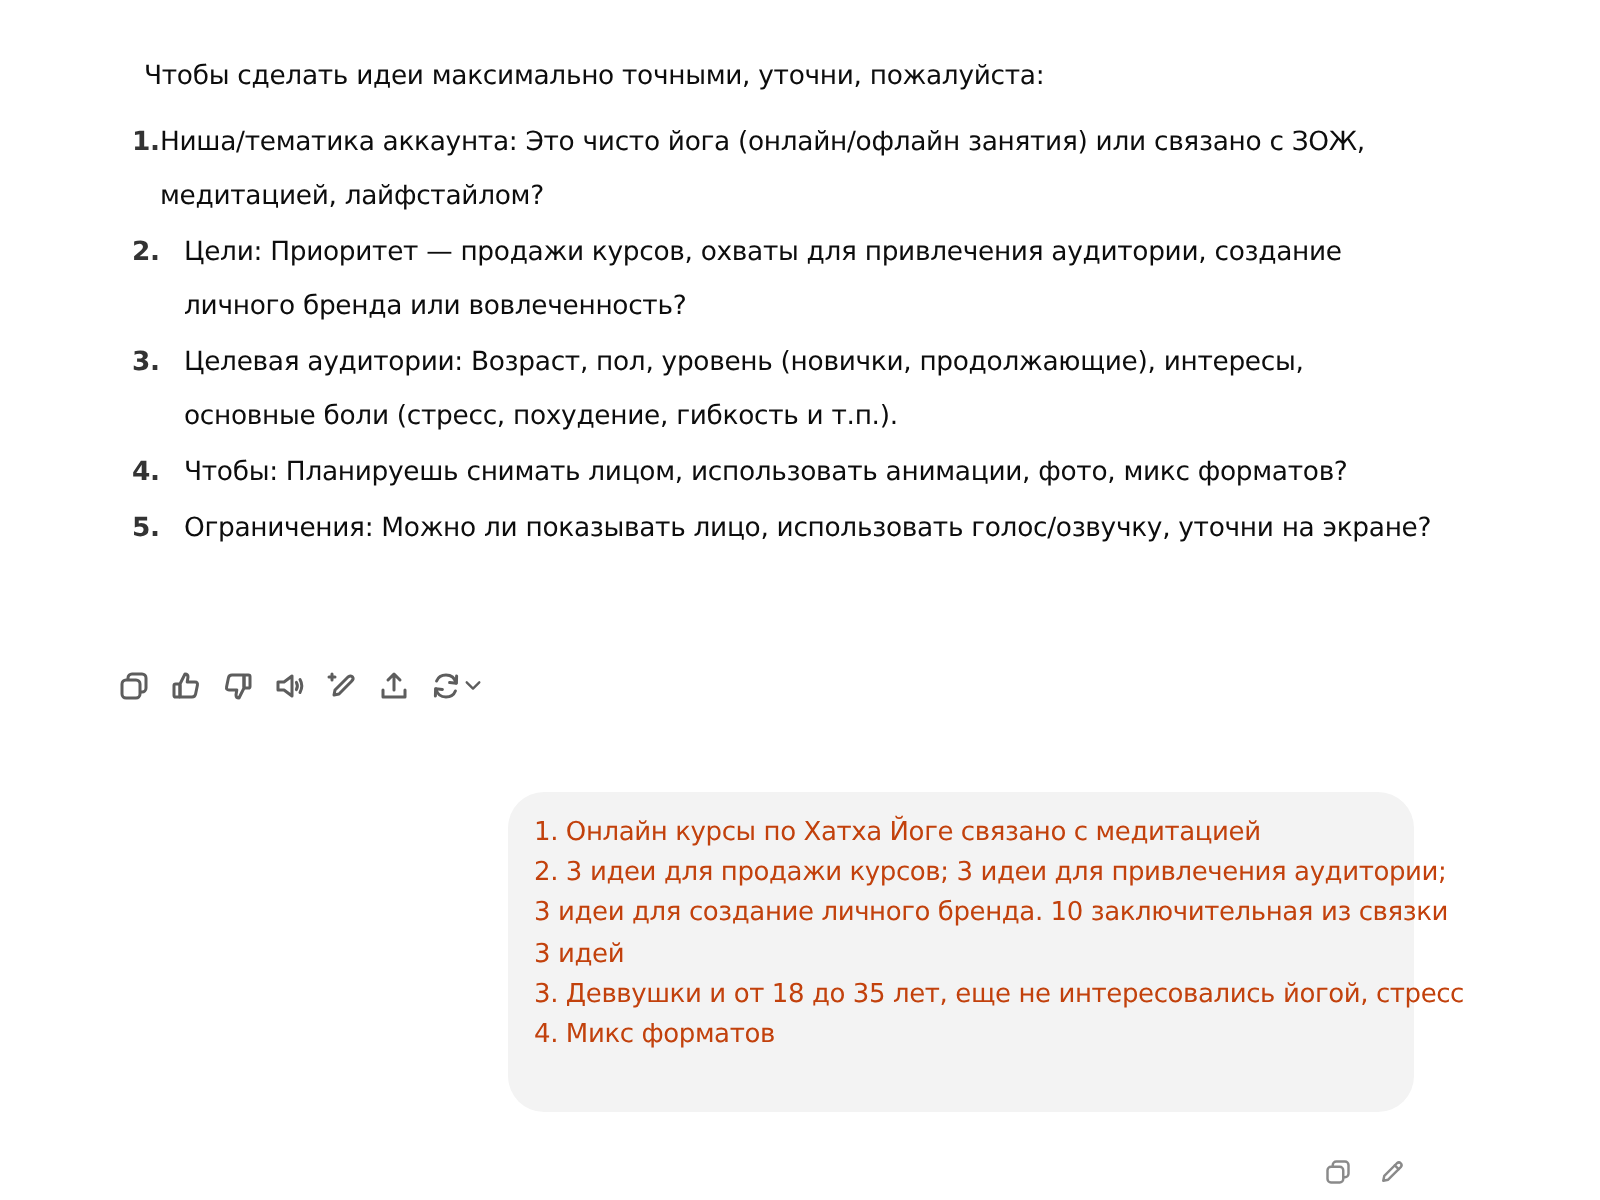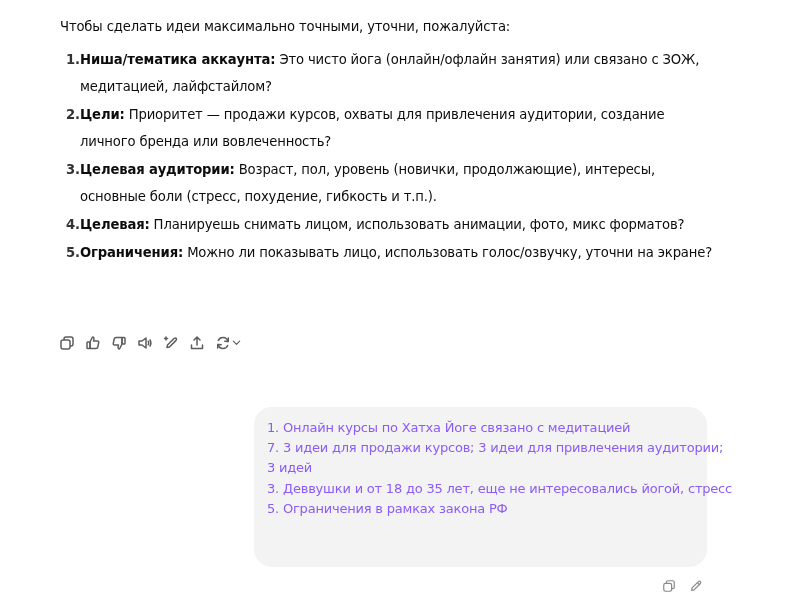--- a/index.html
+++ b/index.html
@@ -20,21 +20,21 @@
     .assistant {
       position: absolute;
       left: 60px;
       top: 14px;
       width: 660px;
       font-size: 13.2px;
       line-height: 26px;
       letter-spacing: -0.15px;
     }
     .assistant p {
-      margin: 0;
+      margin: 12px;
     }
     .intro {
       margin-bottom: 6px !important;
     }
     ol.questions {
       list-style: none;
       margin: 0;
       padding: 0;
     }
     ol.questions li {
@@ -46,24 +46,24 @@
     ol.questions li .num {
       position: absolute;
       left: 6px;
       top: 0;
       font-weight: bold;
       color: #333;
     }
     ol.questions li .item-body {
       display: block;
       padding-left: 0;
-      margin-left: 0;
+      margin-left: 12px;
     }
     .q-title {
-      font-weight: bold;
+      font-weight: normal;
     }
     .outro {
       margin-top: 5px !important;
     }
     .actions {
       position: absolute;
       left: 58px;
       top: 334px;
       display: flex;
       align-items: center;
@@ -88,31 +88,31 @@
     }
     .regen-group {
       display: inline-flex;
       align-items: center;
       gap: 1px;
       cursor: pointer;
     }
     .user-bubble {
       position: absolute;
       left: 254px;
-      top: 407px;
+      top: 396px;
       width: 453px;
       height: 160px;
       background: #f3f3f3;
       border-radius: 18px;
       box-sizing: border-box;
       padding: 11px 12px 0 13px;
       font-size: 13px;
       line-height: 20.2px;
       letter-spacing: -0.2px;
-      color: #8b5cf6;
+      color: #c2410c;
     }
     .user-bubble .line {
       display: block;
       white-space: nowrap;
     }
     .user-actions {
       position: absolute;
       left: 660px;
       top: 577px;
       display: flex;
@@ -151,21 +151,21 @@
       </li>
       <li>
         <span class="num">3.</span>
         <span class="item-body">
           <span class="q-title">Целевая аудитории:</span><span> Возраст, пол, уровень (новички, продолжающие), интересы, основные боли (стресс, похудение, гибкость и т.п.).</span>
         </span>
       </li>
       <li>
         <span class="num">4.</span>
         <span class="item-body">
-          <span class="q-title">Целевая:</span><span> Планируешь снимать лицом, использовать анимации, фото, микс форматов?</span>
+          <span class="q-title">Чтобы:</span><span> Планируешь снимать лицом, использовать анимации, фото, микс форматов?</span>
         </span>
       </li>
       <li>
         <span class="num">5.</span>
         <span class="item-body">
           <span class="q-title">Ограничения:</span><span> Можно ли показывать лицо, использовать голос/озвучку, уточни на экране?</span>
         </span>
       </li>
     </ol>
 
@@ -219,24 +219,25 @@
         </svg>
       </span>
       <svg viewBox="0 0 10 10" style="width:9px;height:9px;stroke:#5d5d5d;fill:none;stroke-width:1.3;stroke-linecap:round;stroke-linejoin:round;">
         <path d="M1.5 3.5 L5 7 L8.5 3.5"></path>
       </svg>
     </span>
   </div>
 
   <div class="user-bubble">
     <span class="line">1. Онлайн курсы по Хатха Йоге связано с медитацией</span>
-    <span class="line">7. 3 идеи для продажи курсов; 3 идеи для привлечения аудитории;</span>
+    <span class="line">2. 3 идеи для продажи курсов; 3 идеи для привлечения аудитории;</span>
+    <span class="line">3 идеи для создание личного бренда. 10 заключительная из связки</span>
     <span class="line">3 идей</span>
     <span class="line">3. Деввушки и от 18 до 35 лет, еще не интересовались йогой, стресс</span>
-    <span class="line">5. Ограничения в рамках закона РФ</span>
+    <span class="line">4. Микс форматов</span>
   </div>
 
   <div class="user-actions">
     <span class="icon-btn">
       <svg viewBox="0 0 16 16">
         <rect x="5" y="2" width="9" height="9" rx="2"></rect>
         <rect x="2" y="5" width="9" height="9" rx="2" fill="#fff"></rect>
       </svg>
     </span>
     <span class="icon-btn">

